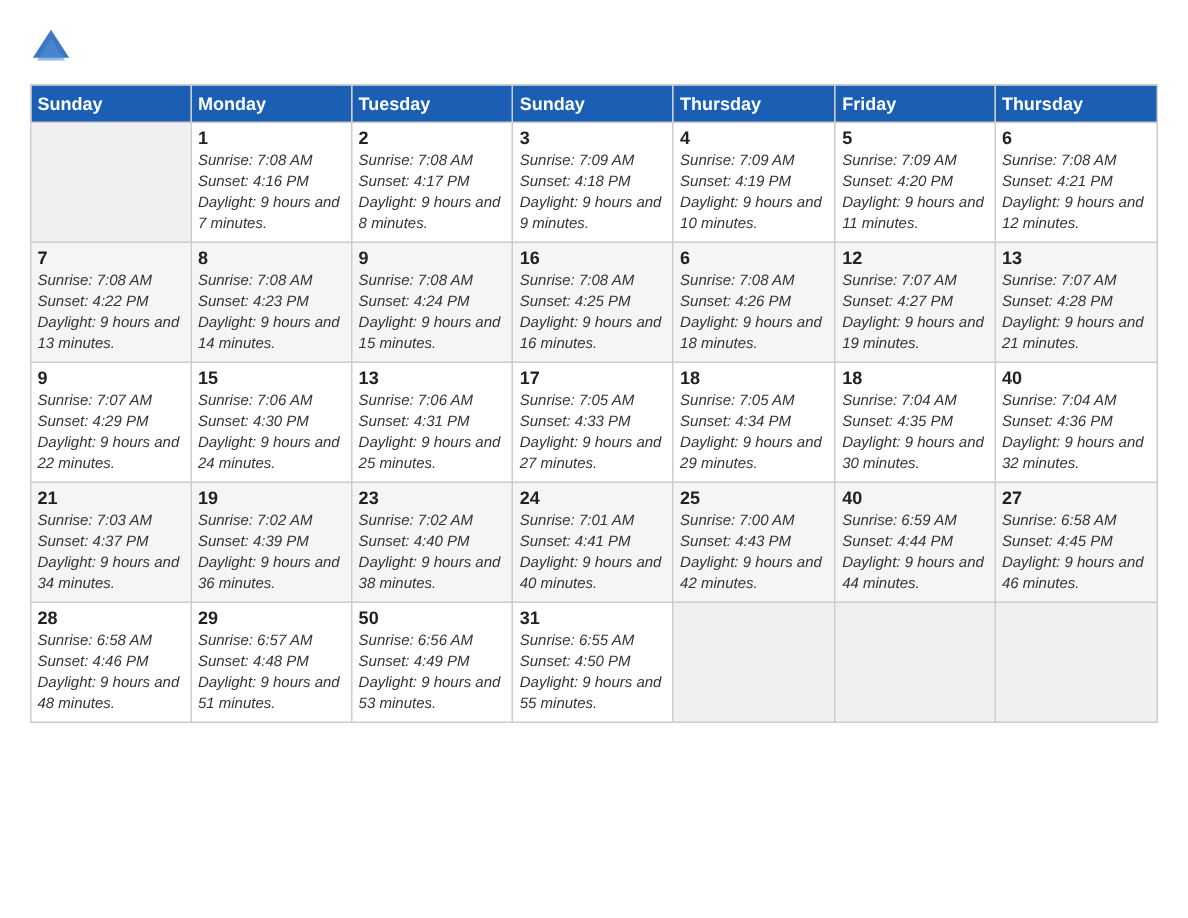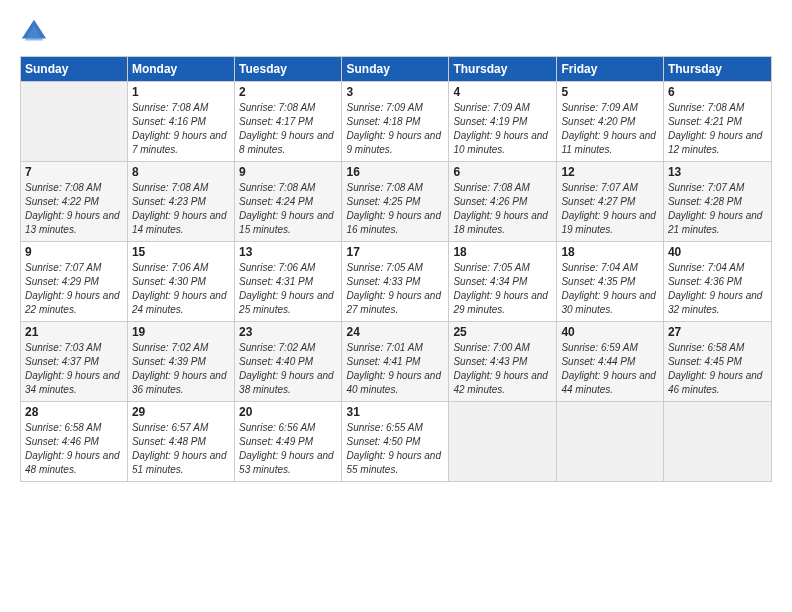--- a/index.html
+++ b/index.html
@@ -263,21 +263,21 @@
         <tr>
           <td>
             <span class="day-num">28</span>
             <div class="day-info">Sunrise: 6:58 AM<br>Sunset: 4:46 PM<br>Daylight: 9 hours and 48 minutes.</div>
           </td>
           <td>
             <span class="day-num">29</span>
             <div class="day-info">Sunrise: 6:57 AM<br>Sunset: 4:48 PM<br>Daylight: 9 hours and 51 minutes.</div>
           </td>
           <td>
-            <span class="day-num">20</span>
+            <span class="day-num">50</span>
             <div class="day-info">Sunrise: 6:56 AM<br>Sunset: 4:49 PM<br>Daylight: 9 hours and 53 minutes.</div>
           </td>
           <td>
             <span class="day-num">31</span>
             <div class="day-info">Sunrise: 6:55 AM<br>Sunset: 4:50 PM<br>Daylight: 9 hours and 55 minutes.</div>
           </td>
           <td class="empty-cell"></td>
           <td class="empty-cell"></td>
           <td class="empty-cell"></td>
         </tr>

